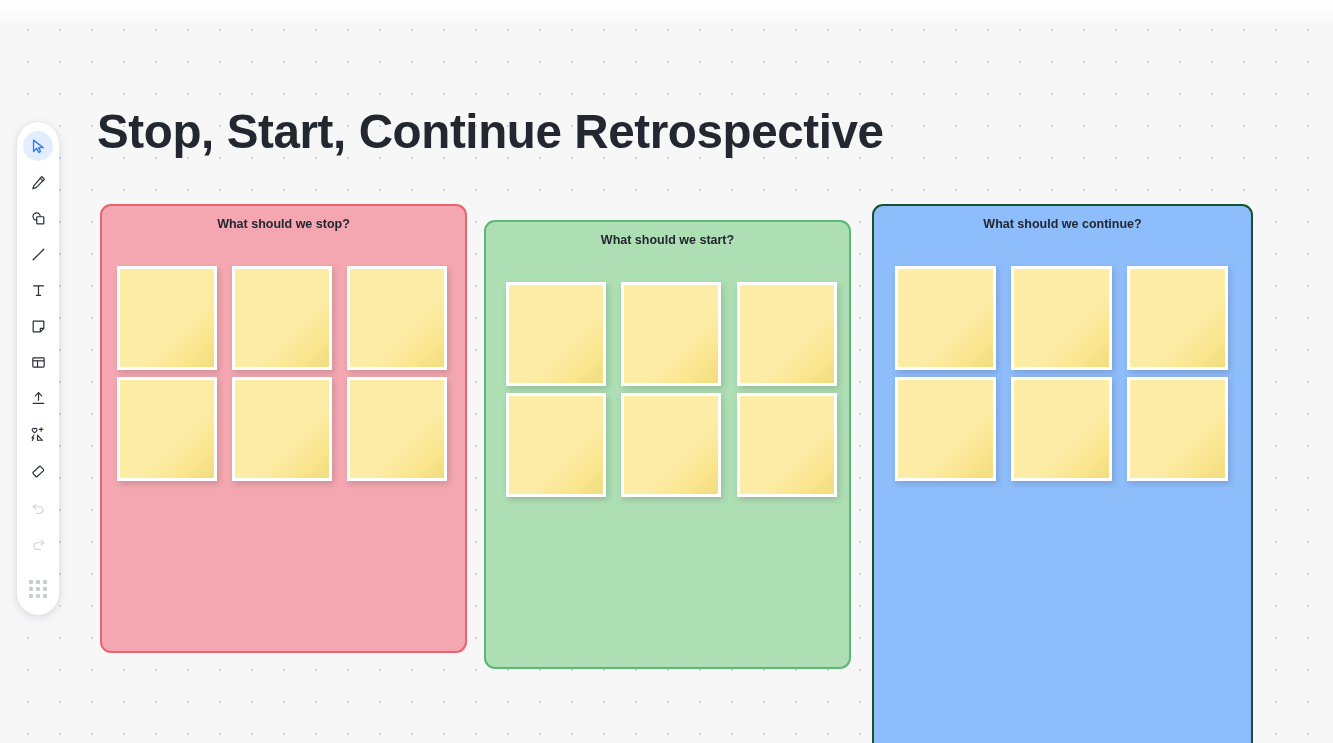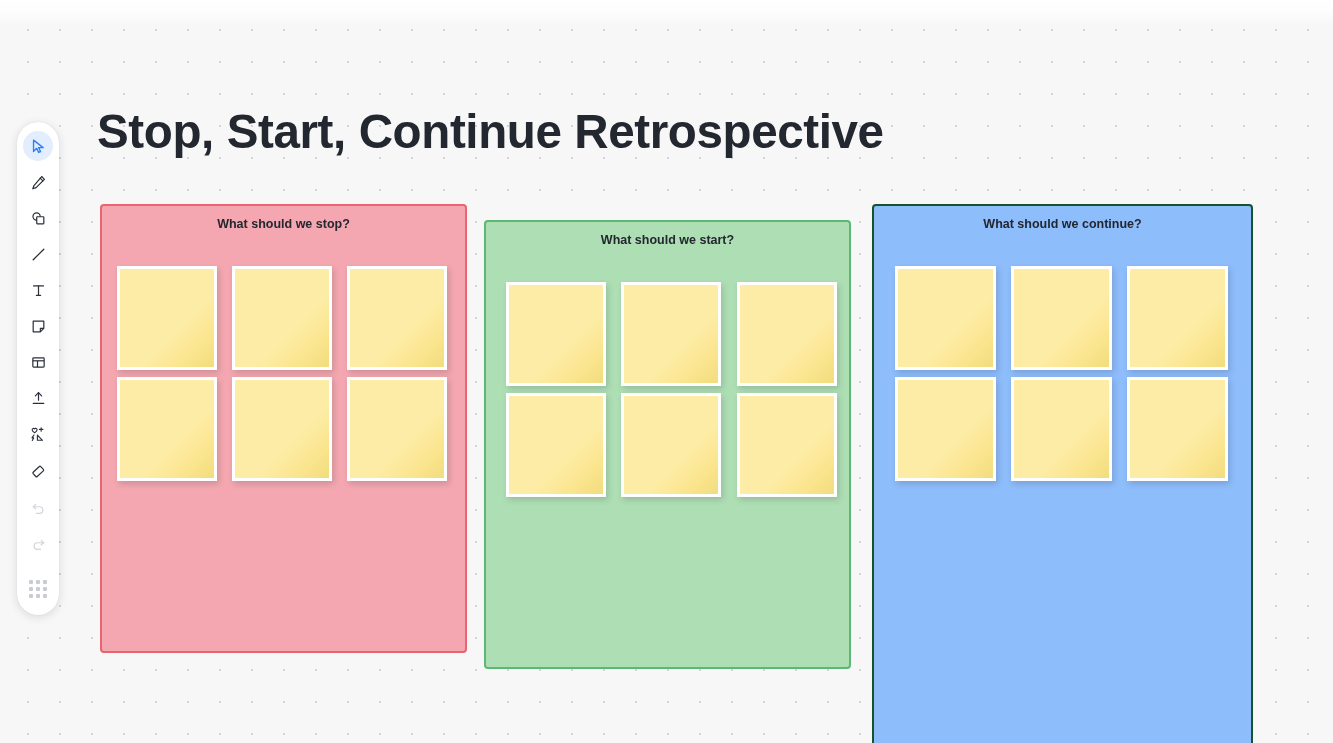--- a/index.html
+++ b/index.html
@@ -56,21 +56,21 @@
     letter-spacing:-0.4px;
     color:#23272f;
     font-family:"Liberation Sans", sans-serif;
     transform:scaleX(0.97); transform-origin:left top;
     white-space:nowrap;
     z-index:2;
   }
 
   .panel {
     position:absolute;
-    border-radius:4px;
+    border-radius:11px;
     z-index:1;
   }
   .panel-title {
     position:absolute; left:0; right:0; top:11px;
     text-align:center;
     font-size:12.5px; font-weight:bold;
     color:#23272f;
   }
 
   .note {

